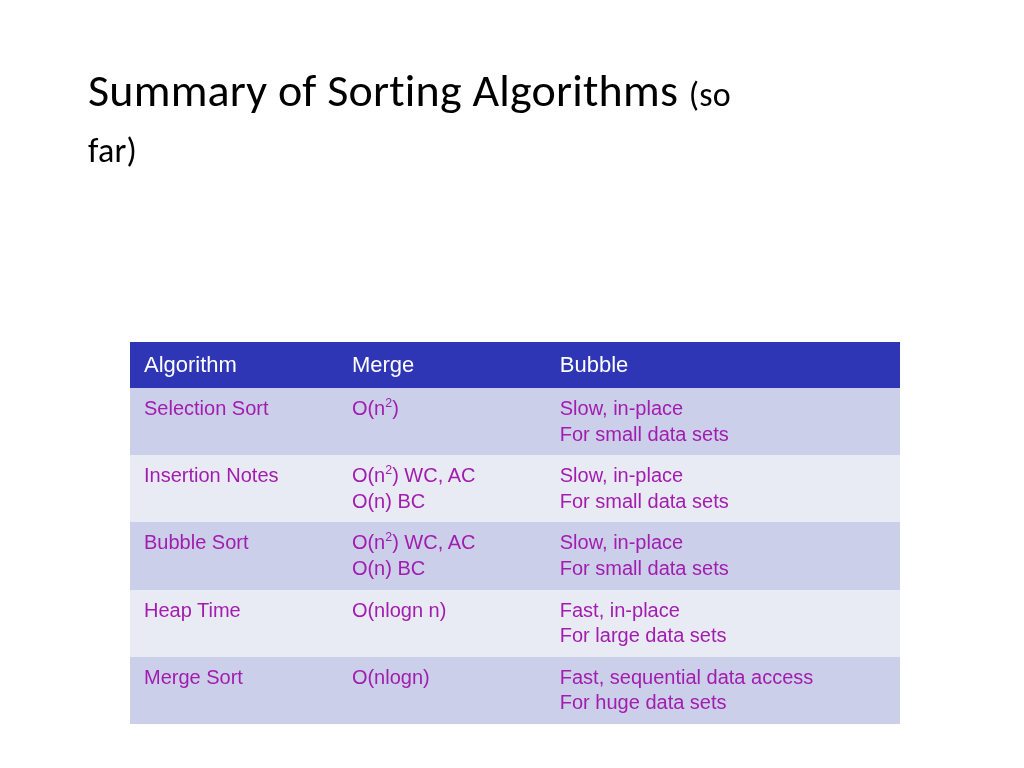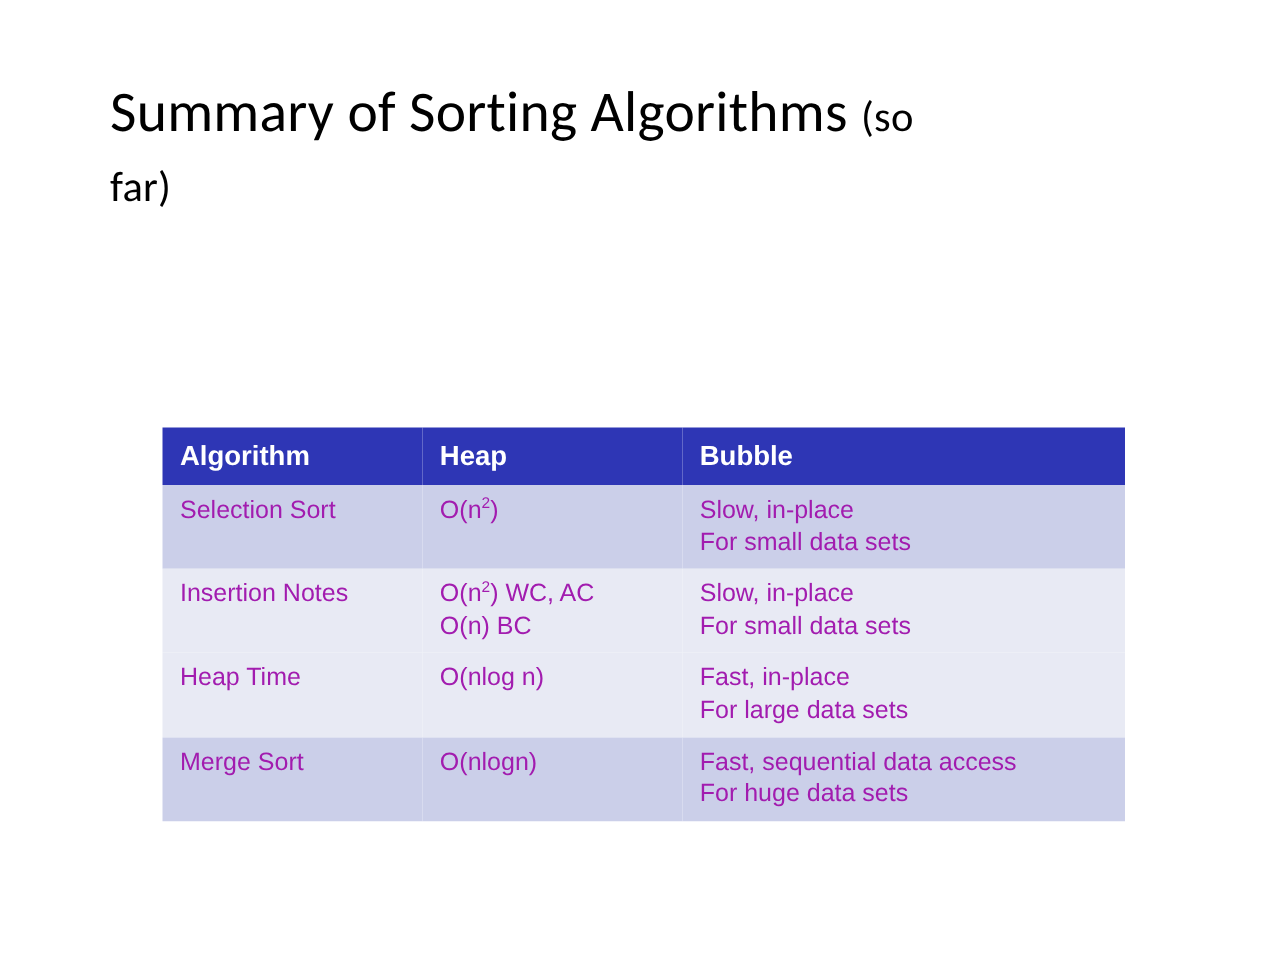--- a/index.html
+++ b/index.html
@@ -38,21 +38,21 @@
     width: 100%;
     table-layout: fixed;
   }
   table.algo col.c1 { width: 27%; }
   table.algo col.c2 { width: 27%; }
   table.algo col.c3 { width: 46%; }
   table.algo th {
     background: #2e36b5;
     color: #ffffff;
     text-align: left;
-    font-weight: 700;
+    font-weight: 400;
     font-size: 22px;
     padding: 10px 12px 10px 14px;
     font-family: Arial, sans-serif;
   }
   table.algo td {
     font-size: 20px;
     color: #a21caf;
     padding: 8px 12px 8px 14px;
     line-height: 1.28;
     vertical-align: top;
@@ -75,38 +75,43 @@
   <div class="table-wrap">
     <table class="algo">
       <colgroup>
         <col class="c1">
           <col class="c2">
           <col class="c3">
       </colgroup>
       <thead>
         <tr>
           <th>Algorithm</th>
-          <th>Heap</th>
+          <th>Merge</th>
           <th>Bubble</th>
         </tr>
       </thead>
       <tbody>
           <tr class="band-a">
             <td>Selection Sort</td>
             <td>O(n<span class="sup">2</span>)</td>
             <td>Slow, in-place<br>For small data sets</td>
           </tr>
           <tr class="band-b">
             <td>Insertion Notes</td>
             <td>O(n<span class="sup">2</span>) WC, AC<br>O(n) BC</td>
             <td>Slow, in-place<br>For small data sets</td>
           </tr>
+          <tr class="band-a">
+            <td>Bubble Sort</td>
+            <td>O(n<span class="sup">2</span>) WC, AC<br>O(n) BC</td>
+            <td>Slow, in-place<br>For small data sets</td>
+          </tr>
           <tr class="band-b">
             <td>Heap Time</td>
-            <td>O(nlog n)</td>
+            <td>O(nlogn n)</td>
             <td>Fast, in-place<br>For large data sets</td>
           </tr>
           <tr class="band-a">
             <td>Merge Sort</td>
             <td>O(nlogn)</td>
             <td>Fast, sequential data access<br>For huge data sets</td>
           </tr>
         </tbody>
     </table>
   </div>

